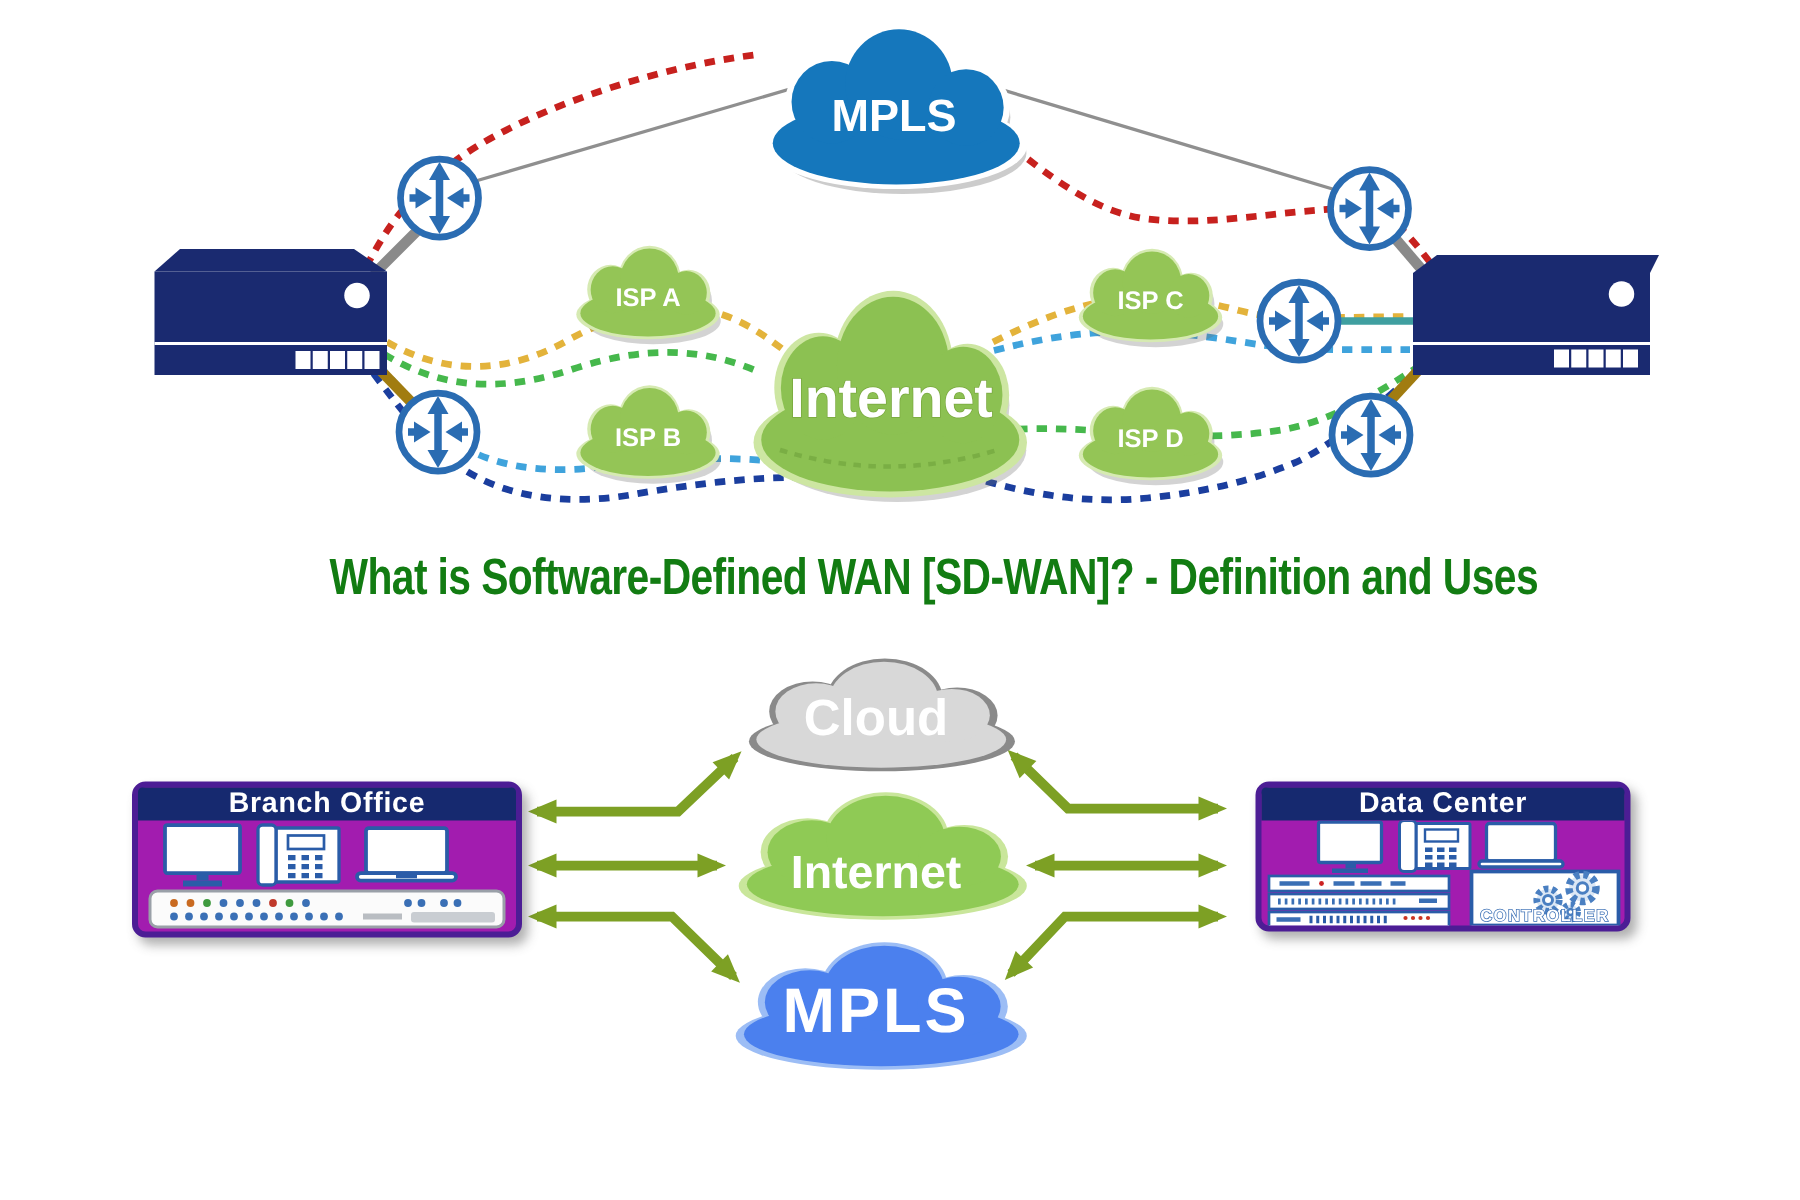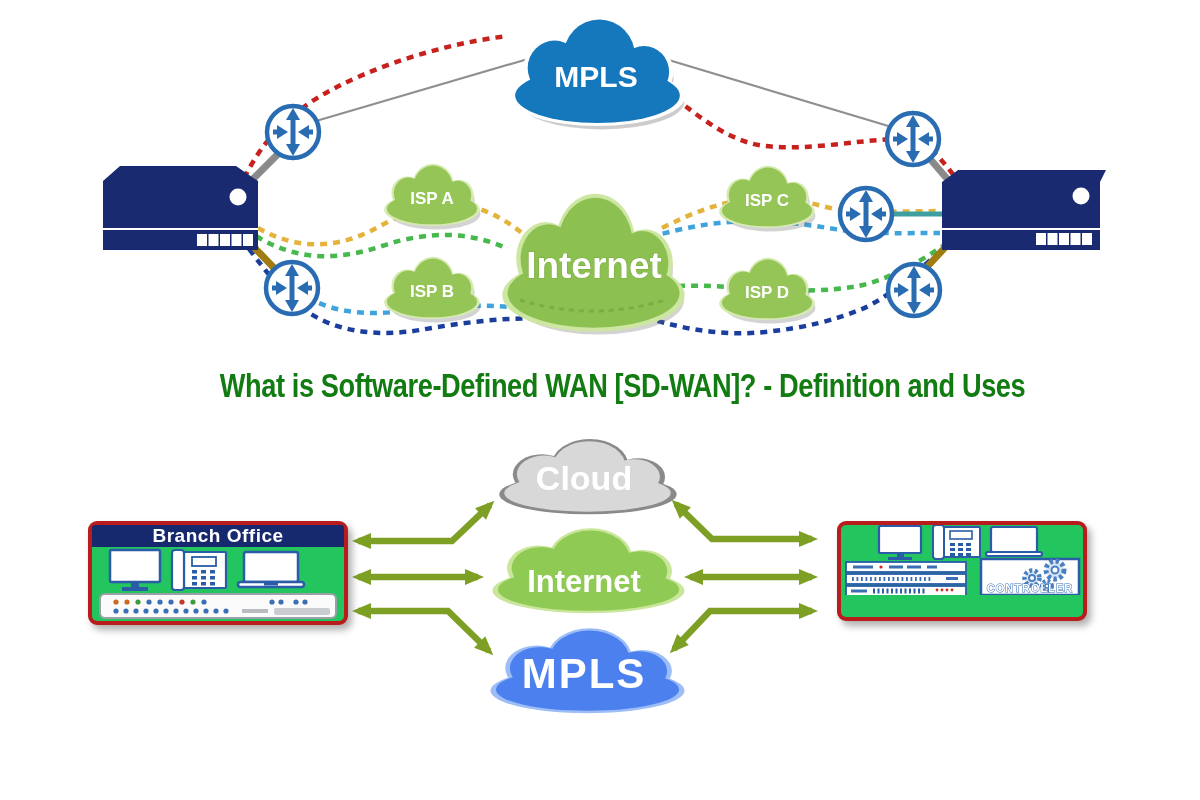--- a/index.html
+++ b/index.html
@@ -9,21 +9,21 @@
   .dot{fill:none;stroke-width:4.5;stroke-dasharray:7 6;stroke-linecap:butt;}
   .thin{fill:none;stroke:#8f8f8f;stroke-width:2.2;}
   .thick-gray{fill:none;stroke:#8a8a8a;stroke-width:7;}
   .thick-olive{fill:none;stroke:#a17c10;stroke-width:7;}
   .teal{fill:none;stroke:#3f9fa0;stroke-width:5;}
   .cloud-label{fill:#ffffff;font-weight:bold;text-anchor:middle;font-family:"Liberation Sans",sans-serif;}
   .arrow{fill:none;stroke:#7da024;stroke-width:6.5;}
   #title-bar{position:absolute;left:0;top:366px;width:1200px;text-align:center;
     color:#127c12;font-weight:800;font-size:34px;white-space:nowrap;margin-left:23px;}
   #title-bar span{display:inline-block;transform:scaleX(0.8);transform-origin:center;letter-spacing:-0.5px;}
-  .net-box{position:absolute;background:#22c55e;border:4px solid #b91c1c;border-radius:9px;
+  .net-box{position:absolute;background:#a21caf;border:4px solid #4c1d95;border-radius:9px;
     box-shadow:4px 5px 7px rgba(80,80,80,0.45);}
   .net-box .hdr{background:#16296f;color:#fff;font-weight:bold;font-size:19px;
     text-align:center;height:22px;line-height:22px;letter-spacing:0.5px;border-radius:3px 3px 0 0;}
   .net-box svg{position:static;display:block;}
 </style>
 </head>
 <body>
 
 <div id="stage">
 
@@ -259,20 +259,21 @@
             <circle cx="120" cy="63" r="2.6"></circle>
             <circle cx="130" cy="63" r="2.6"></circle>
         </g>
         <rect x="146" y="61" width="26" height="4" fill="#b9bdc2"></rect>
         <rect x="178" y="60" width="56" height="7" rx="2" fill="#c9cdd2"></rect>
       </g>
     </svg>
   </div>
 
   <div class="net-box" style="left:837px;top:521px;width:242px;height:92px;">
+    <div class="hdr">Data Center</div>
     <svg width="242" height="70" viewBox="0 0 242 70">
       <g stroke="#2a5ca8" stroke-width="2.2" fill="#ffffff">
         <rect x="38" y="1" width="42" height="27" rx="1.5"></rect>
         <rect x="56" y="28" width="7" height="4" fill="#2a5ca8" stroke="none"></rect>
         <rect x="47" y="32" width="24" height="3" fill="#2a5ca8" stroke="none"></rect>
       </g>
       <g stroke="#2a5ca8" stroke-width="2" fill="#ffffff">
         <rect x="103" y="2" width="36" height="30" rx="1"></rect>
         <rect x="92" y="0" width="11" height="34" rx="3"></rect>
         <rect x="109" y="6" width="22" height="8" stroke-width="1.6"></rect>

